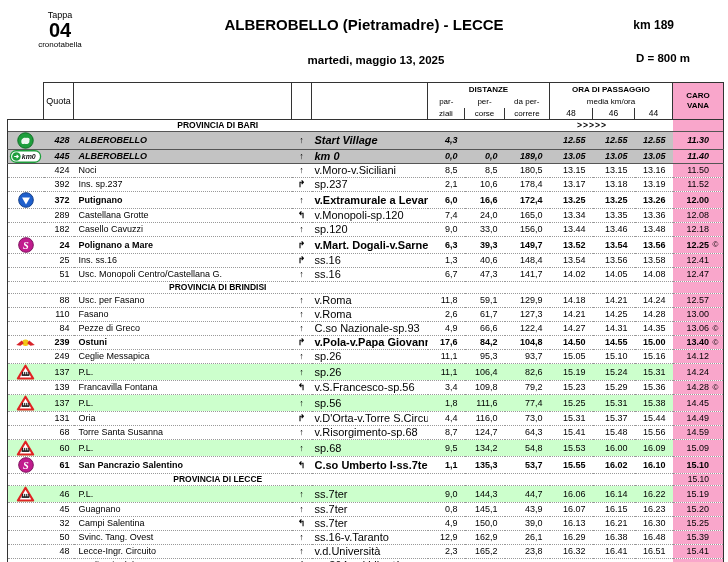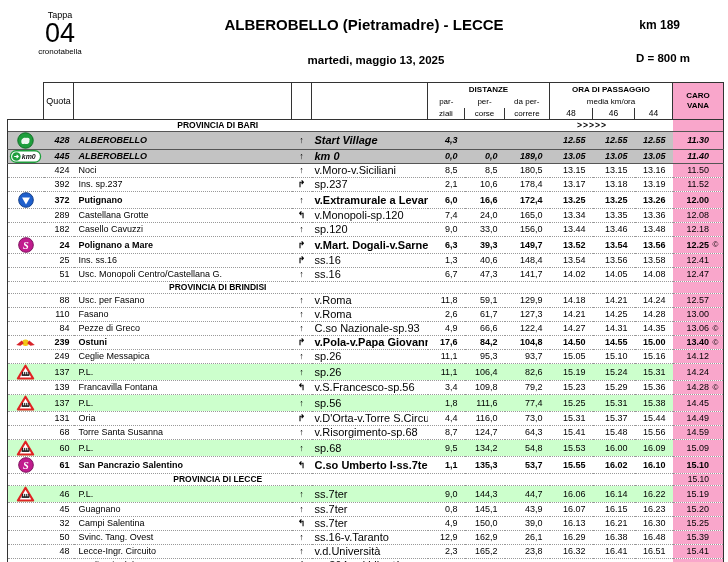--- a/index.html
+++ b/index.html
@@ -3,24 +3,24 @@
 <meta charset="utf-8">
 <style>
   html,body{margin:0;padding:0;background:#fff;}
   body{width:728px;height:562px;font-family:"Liberation Sans",sans-serif;color:#000;overflow:hidden;}
   .page{position:relative;width:728px;height:552px;}
 
   
   .tophead{position:relative;height:82px;}
   .tappa-block{position:absolute;left:28px;top:10px;width:64px;text-align:center;}
   .tappa-label{font-size:9px;}
-  .tappa-number{font-size:27px;font-weight:normal;line-height:1;}
+  .tappa-number{font-size:20px;font-weight:bold;line-height:1;}
   .tappa-sub{font-size:8px;}
   .stage-title{position:absolute;left:0;top:16px;width:100%;text-align:center;font-size:15px;font-weight:bold;}
-  .km-total{position:absolute;right:48px;top:18px;font-size:12px;font-weight:bold;}
+  .km-total{position:absolute;right:54px;top:18px;font-size:12px;font-weight:bold;}
   .stage-date{position:absolute;left:12px;top:54px;width:100%;text-align:center;font-size:11.5px;font-weight:bold;}
   .dislivello{position:absolute;right:38px;top:52px;font-size:11.5px;font-weight:bold;}
 
   
   table{border-collapse:collapse;table-layout:fixed;width:716px;margin-left:7px;font-size:9px;}
   col.c-icon{width:36px}col.c-quota{width:30px}col.c-loc{width:218px}col.c-arr{width:20px}
   col.c-road{width:116px}col.c-parz{width:37px}col.c-perc{width:40px}col.c-dap{width:45px}
   col.c-48{width:43px}col.c-46{width:42px}col.c-44{width:38px}col.c-car{width:51px}
 
   thead th{font-weight:normal;padding:0;font-size:8px;vertical-align:middle;}

